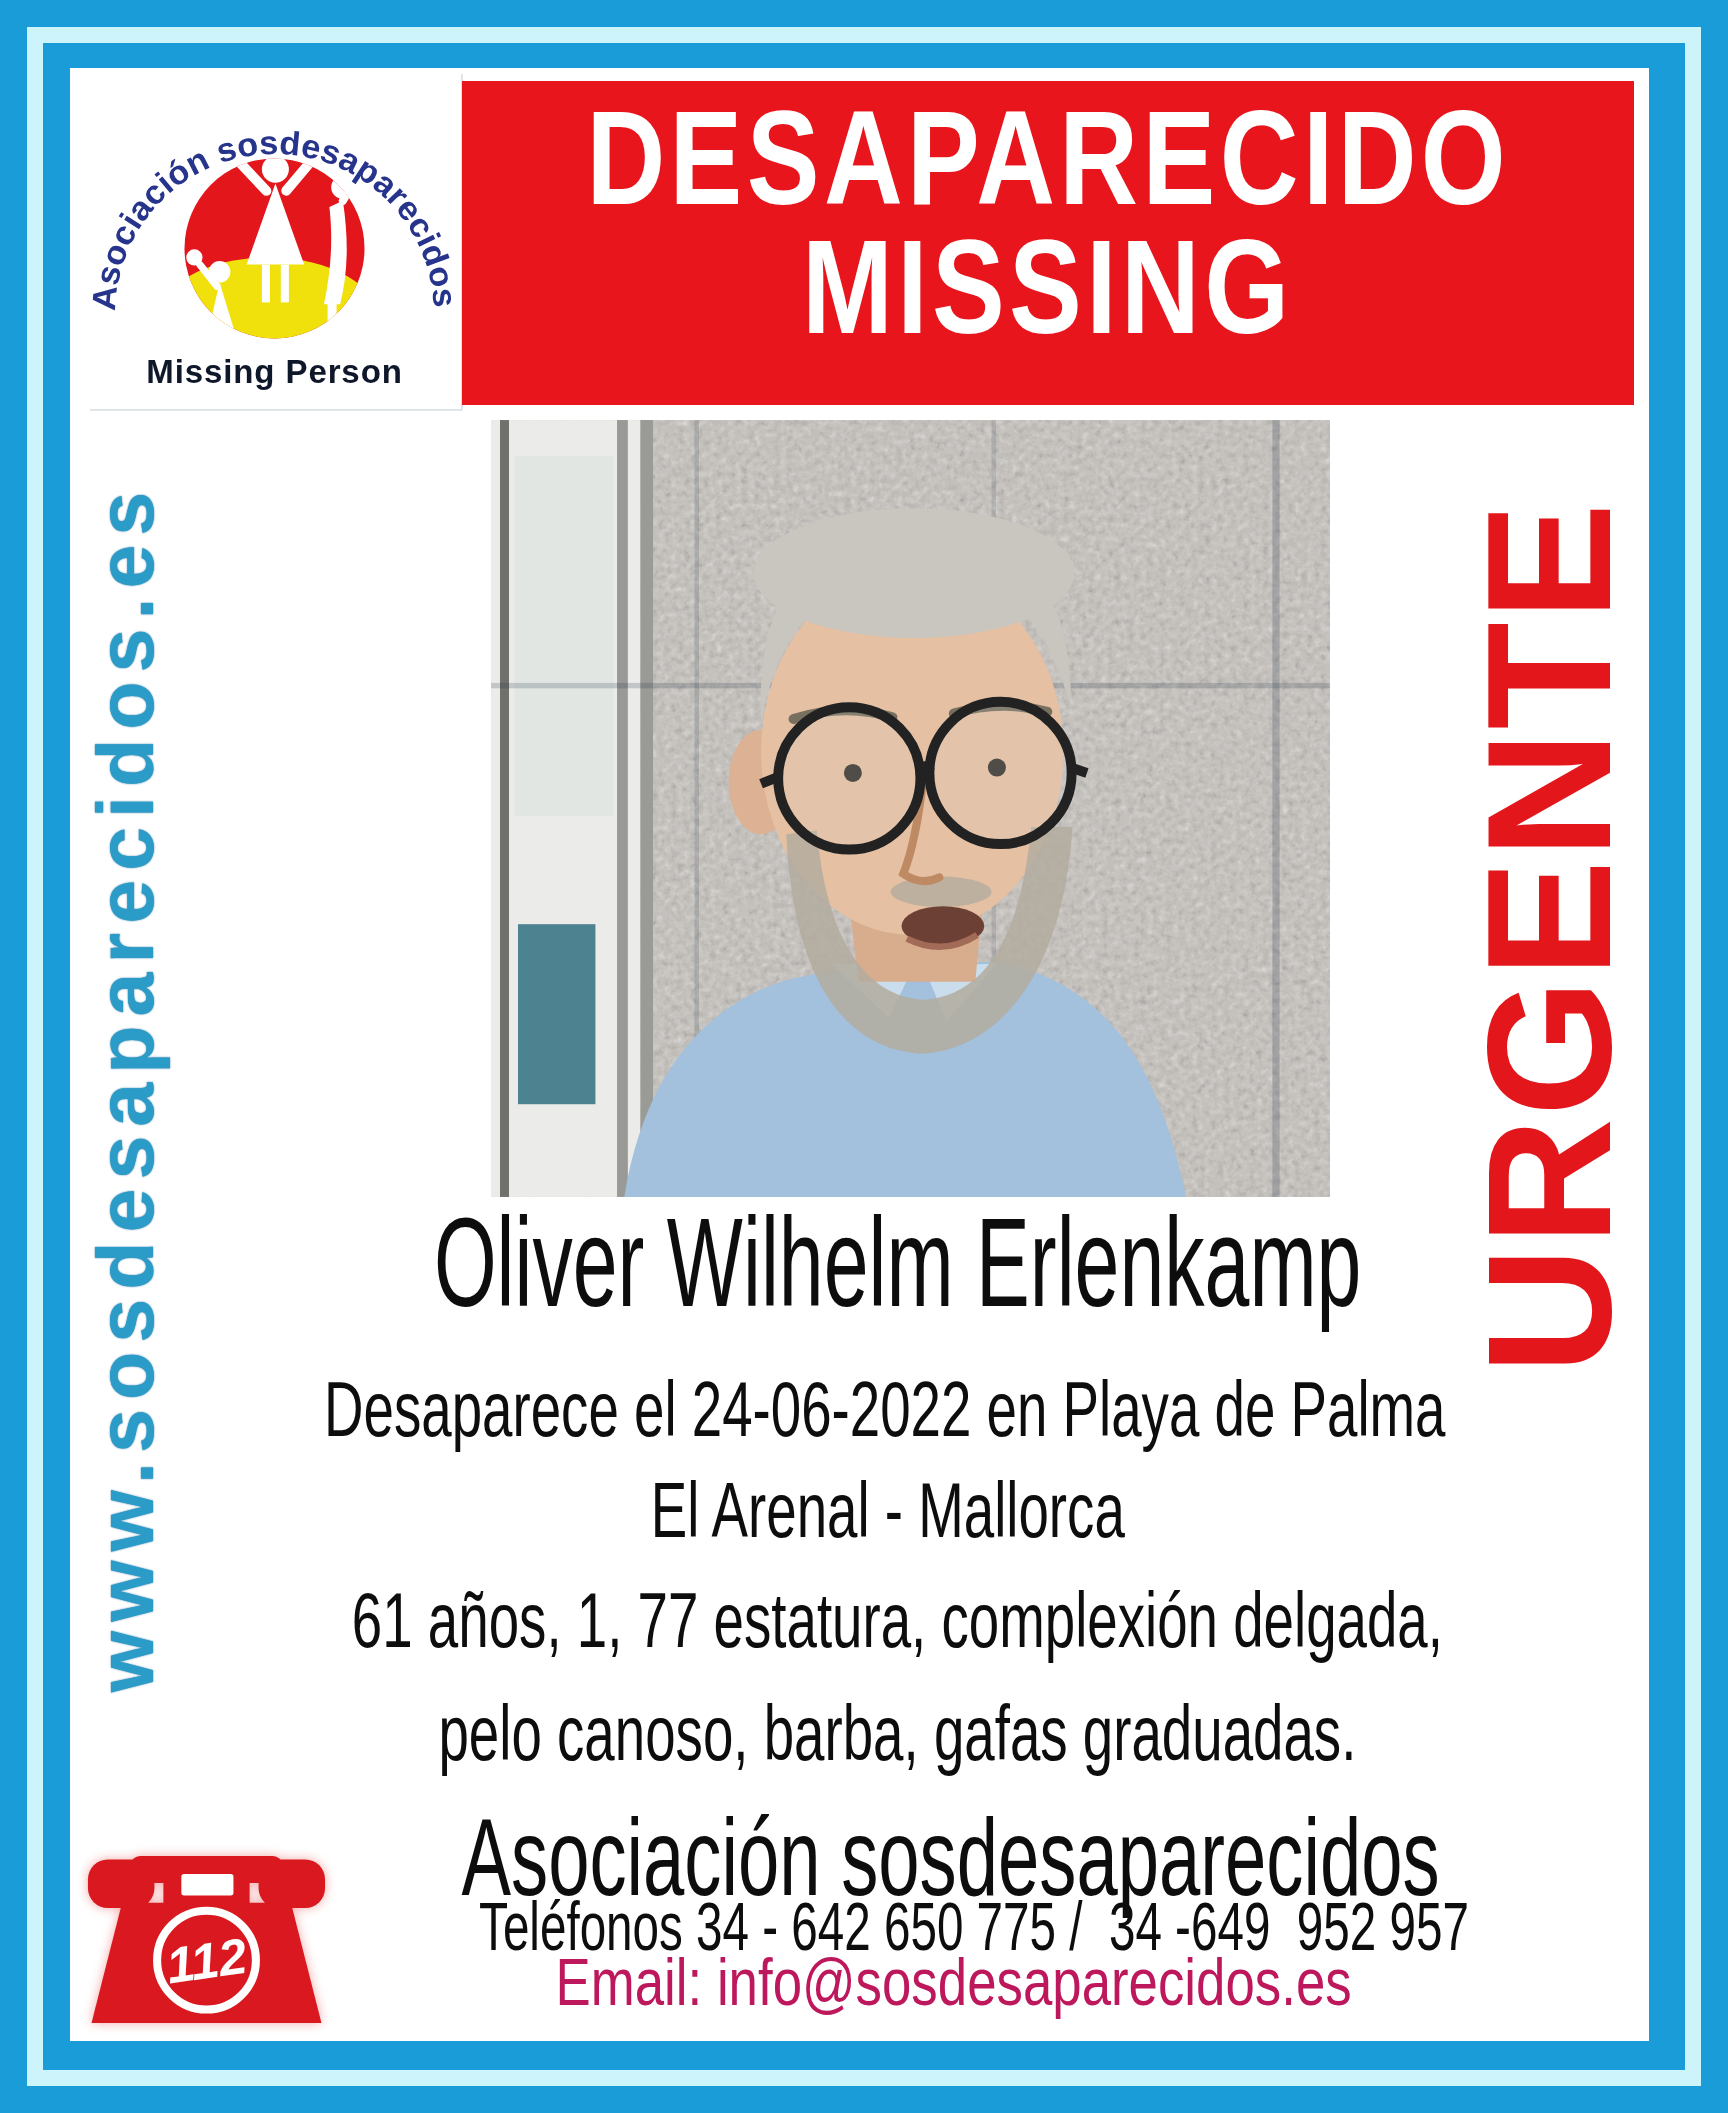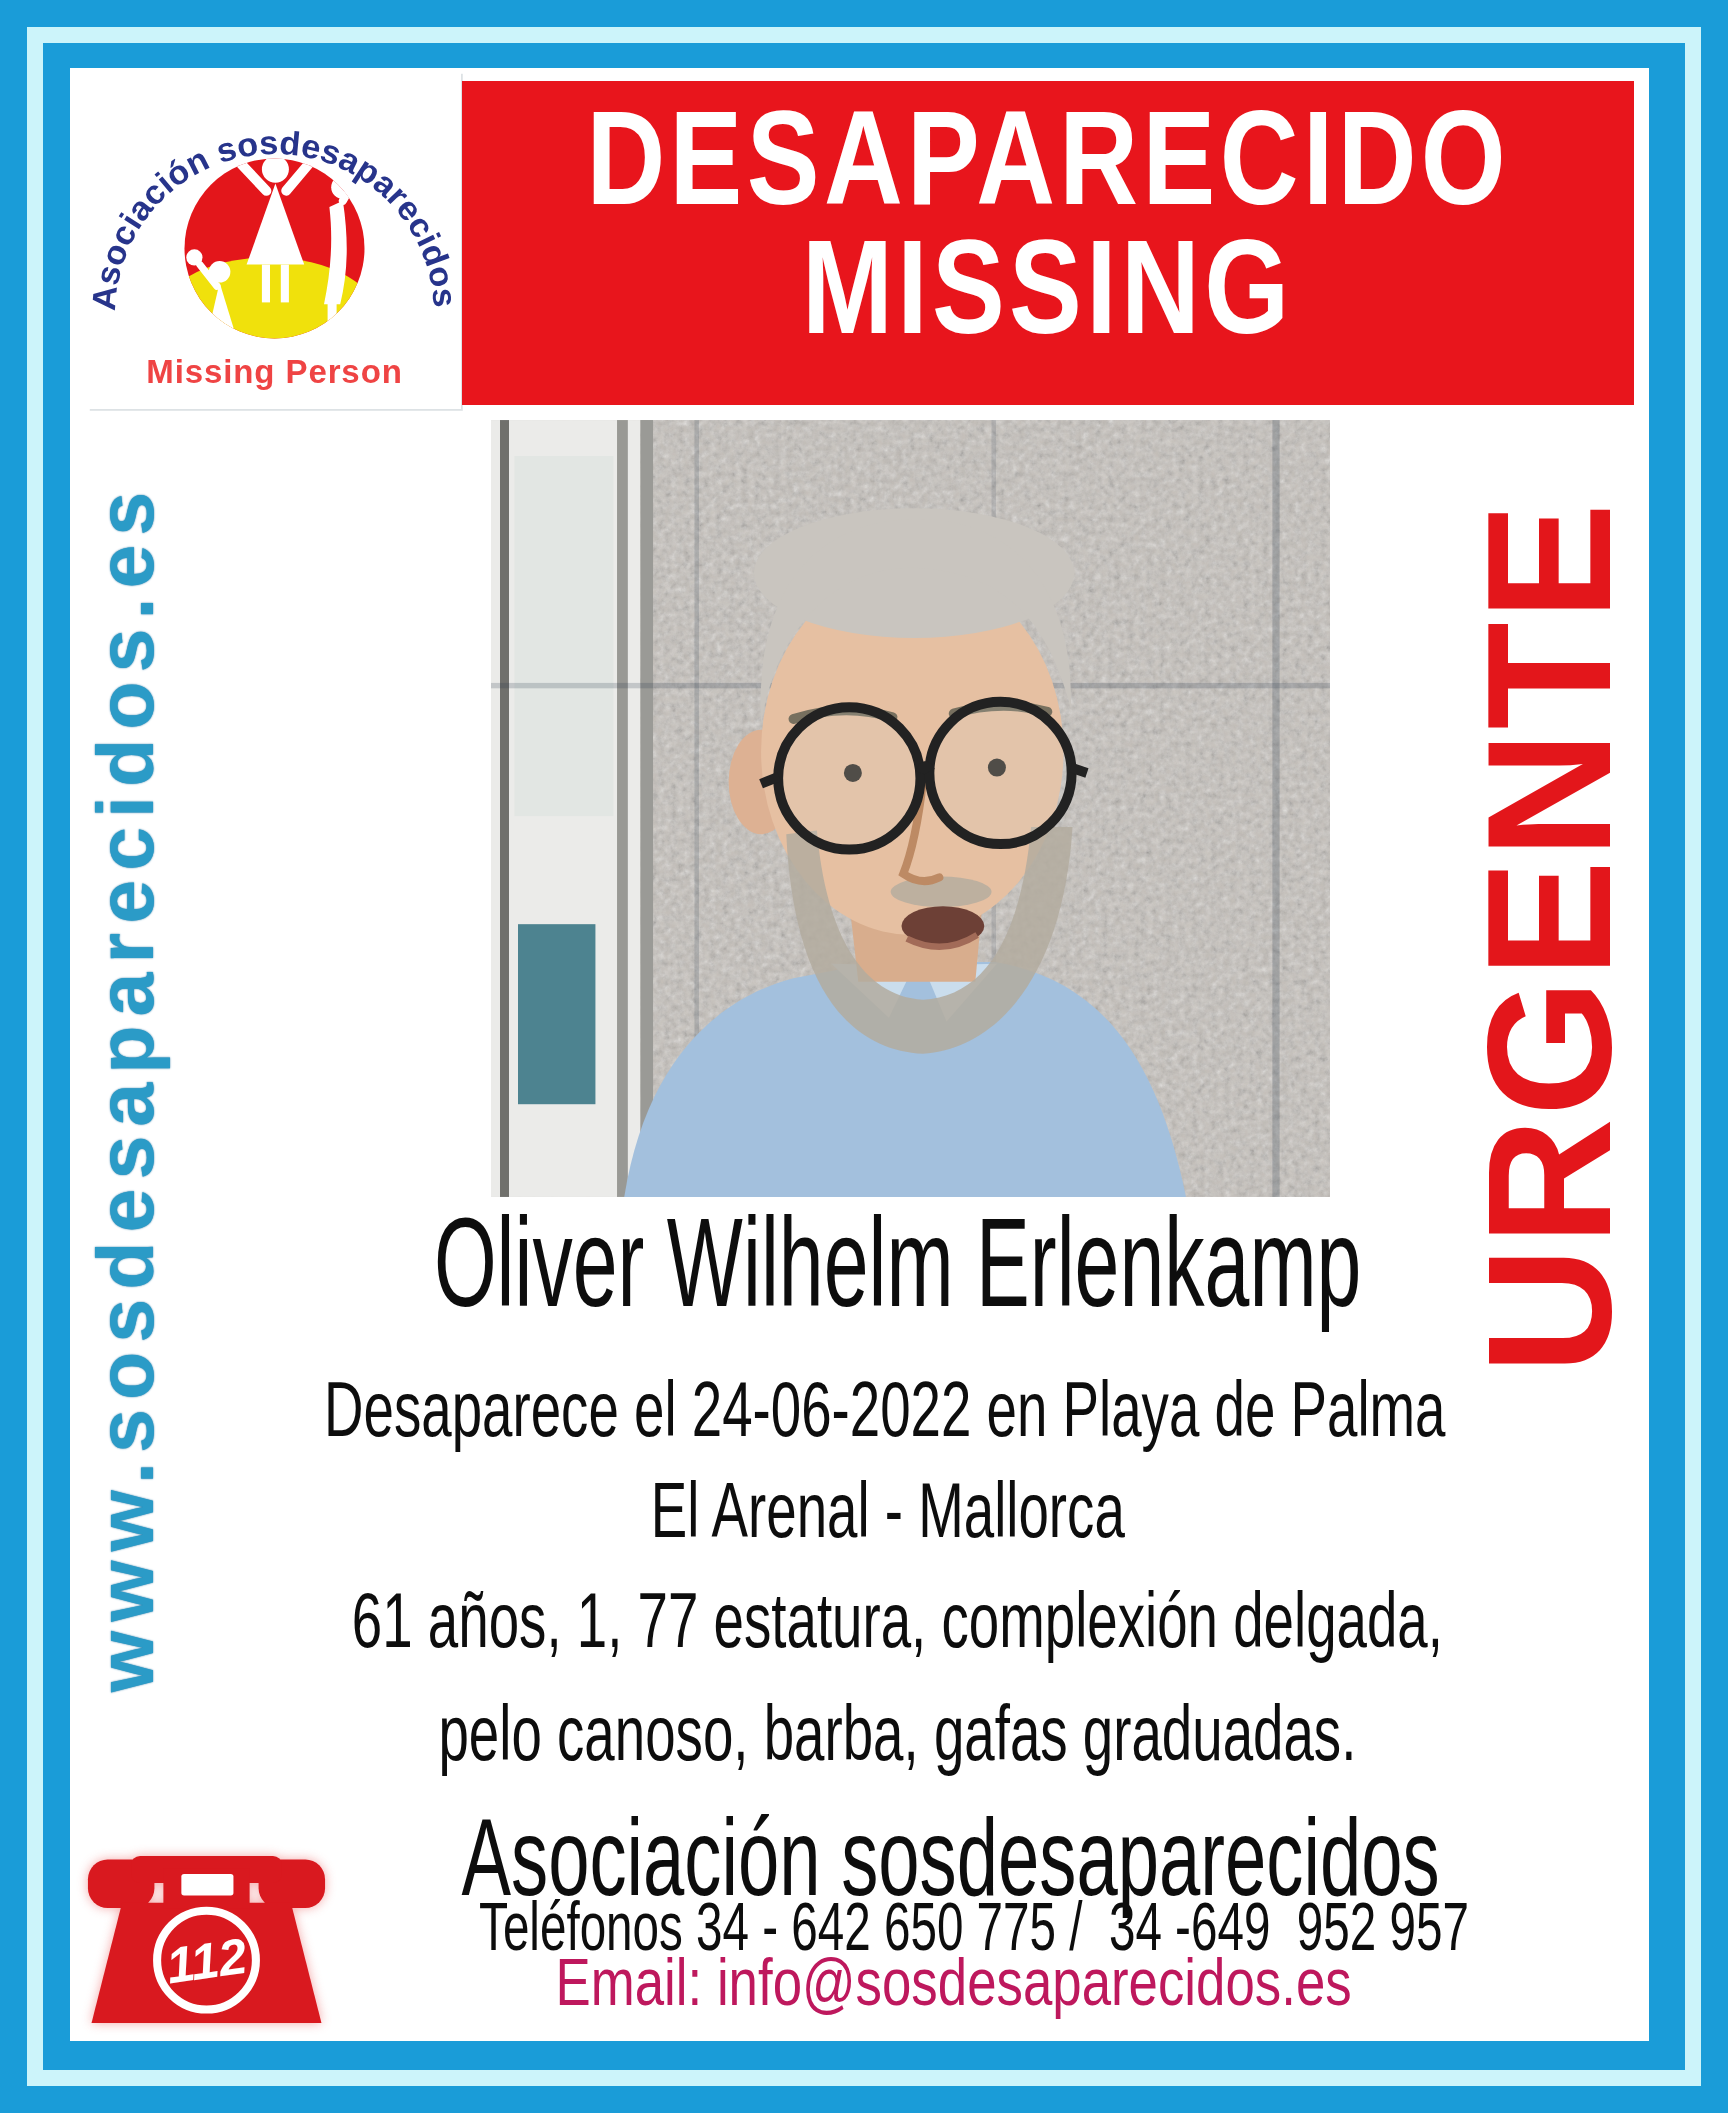--- a/index.html
+++ b/index.html
@@ -8,21 +8,21 @@
     background:#1a9cd8;font-family:"Liberation Sans",sans-serif;
   }
   .frame-pale{position:absolute;left:27px;top:27px;right:27px;bottom:27px;background:#ccf4fa;}
   .frame-inner{position:absolute;left:43px;top:43px;right:43px;bottom:43px;background:#1a9cd8;}
   .content{position:absolute;left:70px;top:68px;right:79px;bottom:72px;background:#ffffff;}
 
   
   .logo-box{position:absolute;left:18px;top:3.6px;width:373px;height:337px;background:#fff;box-shadow:1.8px 1.8px 0 rgba(120,140,150,.25);}
   .logo-box svg{position:absolute;left:0;top:0;}
   .logo-caption{position:absolute;left:0;right:0;bottom:18px;text-align:center;
-    font-size:33px;font-weight:bold;color:#ef4444;letter-spacing:0.9px;}
+    font-size:33px;font-weight:bold;color:#0f172a;letter-spacing:0.9px;}
 
   
   .banner{position:absolute;left:392px;top:5.4px;width:1172px;height:324px;background:#e8151c;
     display:flex;flex-direction:column;align-items:center;justify-content:flex-start;
     padding-top:12.6px;box-sizing:border-box;margin-top:8px;}
   .banner .bline{color:#ffffff;font-weight:bold;font-size:133px;line-height:0.97;
     letter-spacing:5.4px;white-space:pre;transform:scaleX(0.82);transform-origin:center;}
 
   
   .vert-web{position:absolute;left:-616px;top:981px;width:1343px;height:77px;

